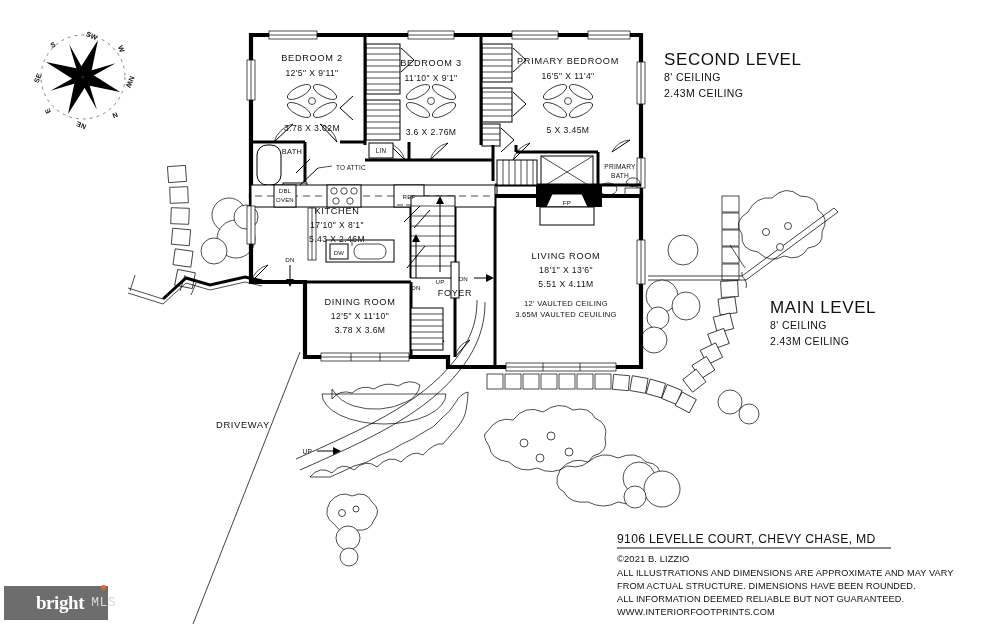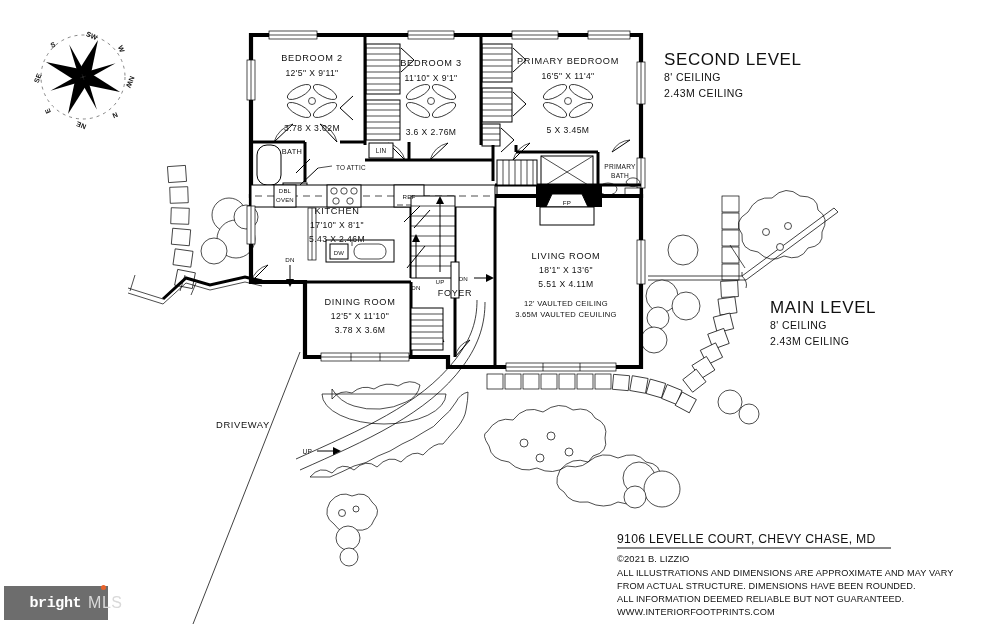--- a/index.html
+++ b/index.html
@@ -88,40 +88,40 @@
     top: 586px;
     width: 104px;
     height: 34px;
     background: #6d6d6d;
     display: flex;
     align-items: center;
     justify-content: center;
   }
   #mls-badge .b-word {
     color: #ffffff;
-    font-family: Liberation Mono, monospace;
+    font-family: Liberation Serif, serif;
     font-weight: bold;
-    font-size: 15px;
+    font-size: 19px;
     letter-spacing: -0.4px;
     position: relative;
     margin-left: 40px;
   }
   #mls-badge .b-dot {
     position: absolute;
     right: 2px;
     top: -1px;
     width: 5px;
     height: 5px;
     background: #e8622a;
     border-radius: 50%;
   }
   #mls-badge .b-mls {
     color: #d9d9d9;
-    font-family: Liberation Sans, sans-serif;
-    font-size: 16px;
+    font-family: Liberation Mono, monospace;
+    font-size: 13px;
     letter-spacing: 0.5px;
     margin-left: 7px;
     padding-bottom: 1px;
   }
 </style>
 </head>
 <body>
 
 <div id="page">
 

